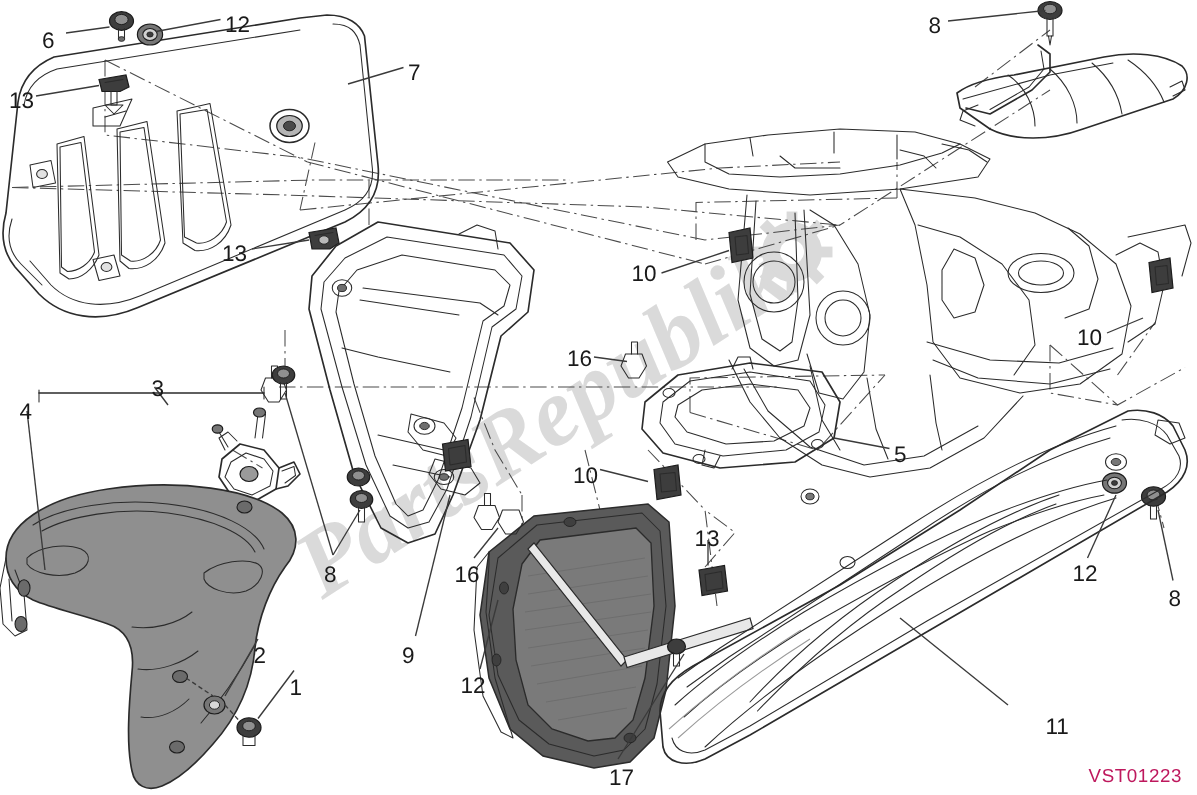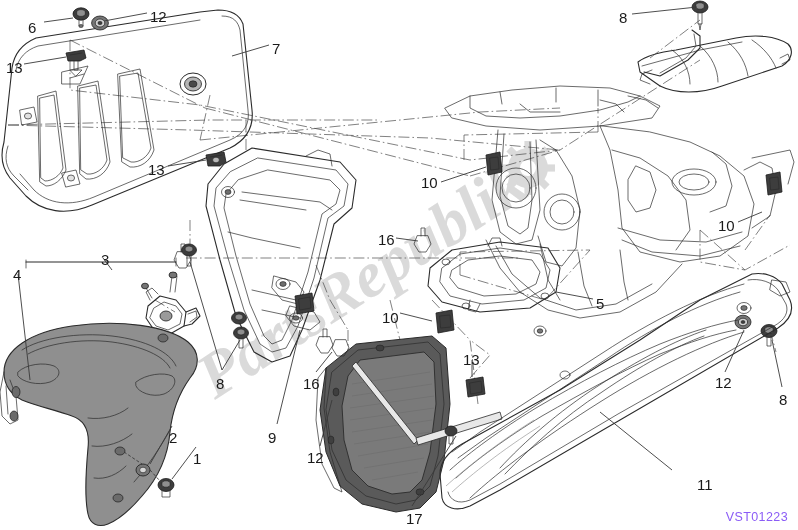--- a/index.html
+++ b/index.html
@@ -18,21 +18,21 @@
     line-height:1;
     white-space:nowrap;
     user-select:none;
   }
   #drawing-code{
     position:absolute;
     right:10px;bottom:6px;
     font-family:"Liberation Sans", sans-serif;
     font-size:12.5px;
     letter-spacing:0.4px;
-    color:#8b5cf6;
+    color:#be185d;
   }
   .wm-text{
     font-family:"Liberation Serif", serif;
     font-style:italic;
     font-weight:bold;
     fill:#d9d9d9;
   }
 </style>
 </head>
 <body>

